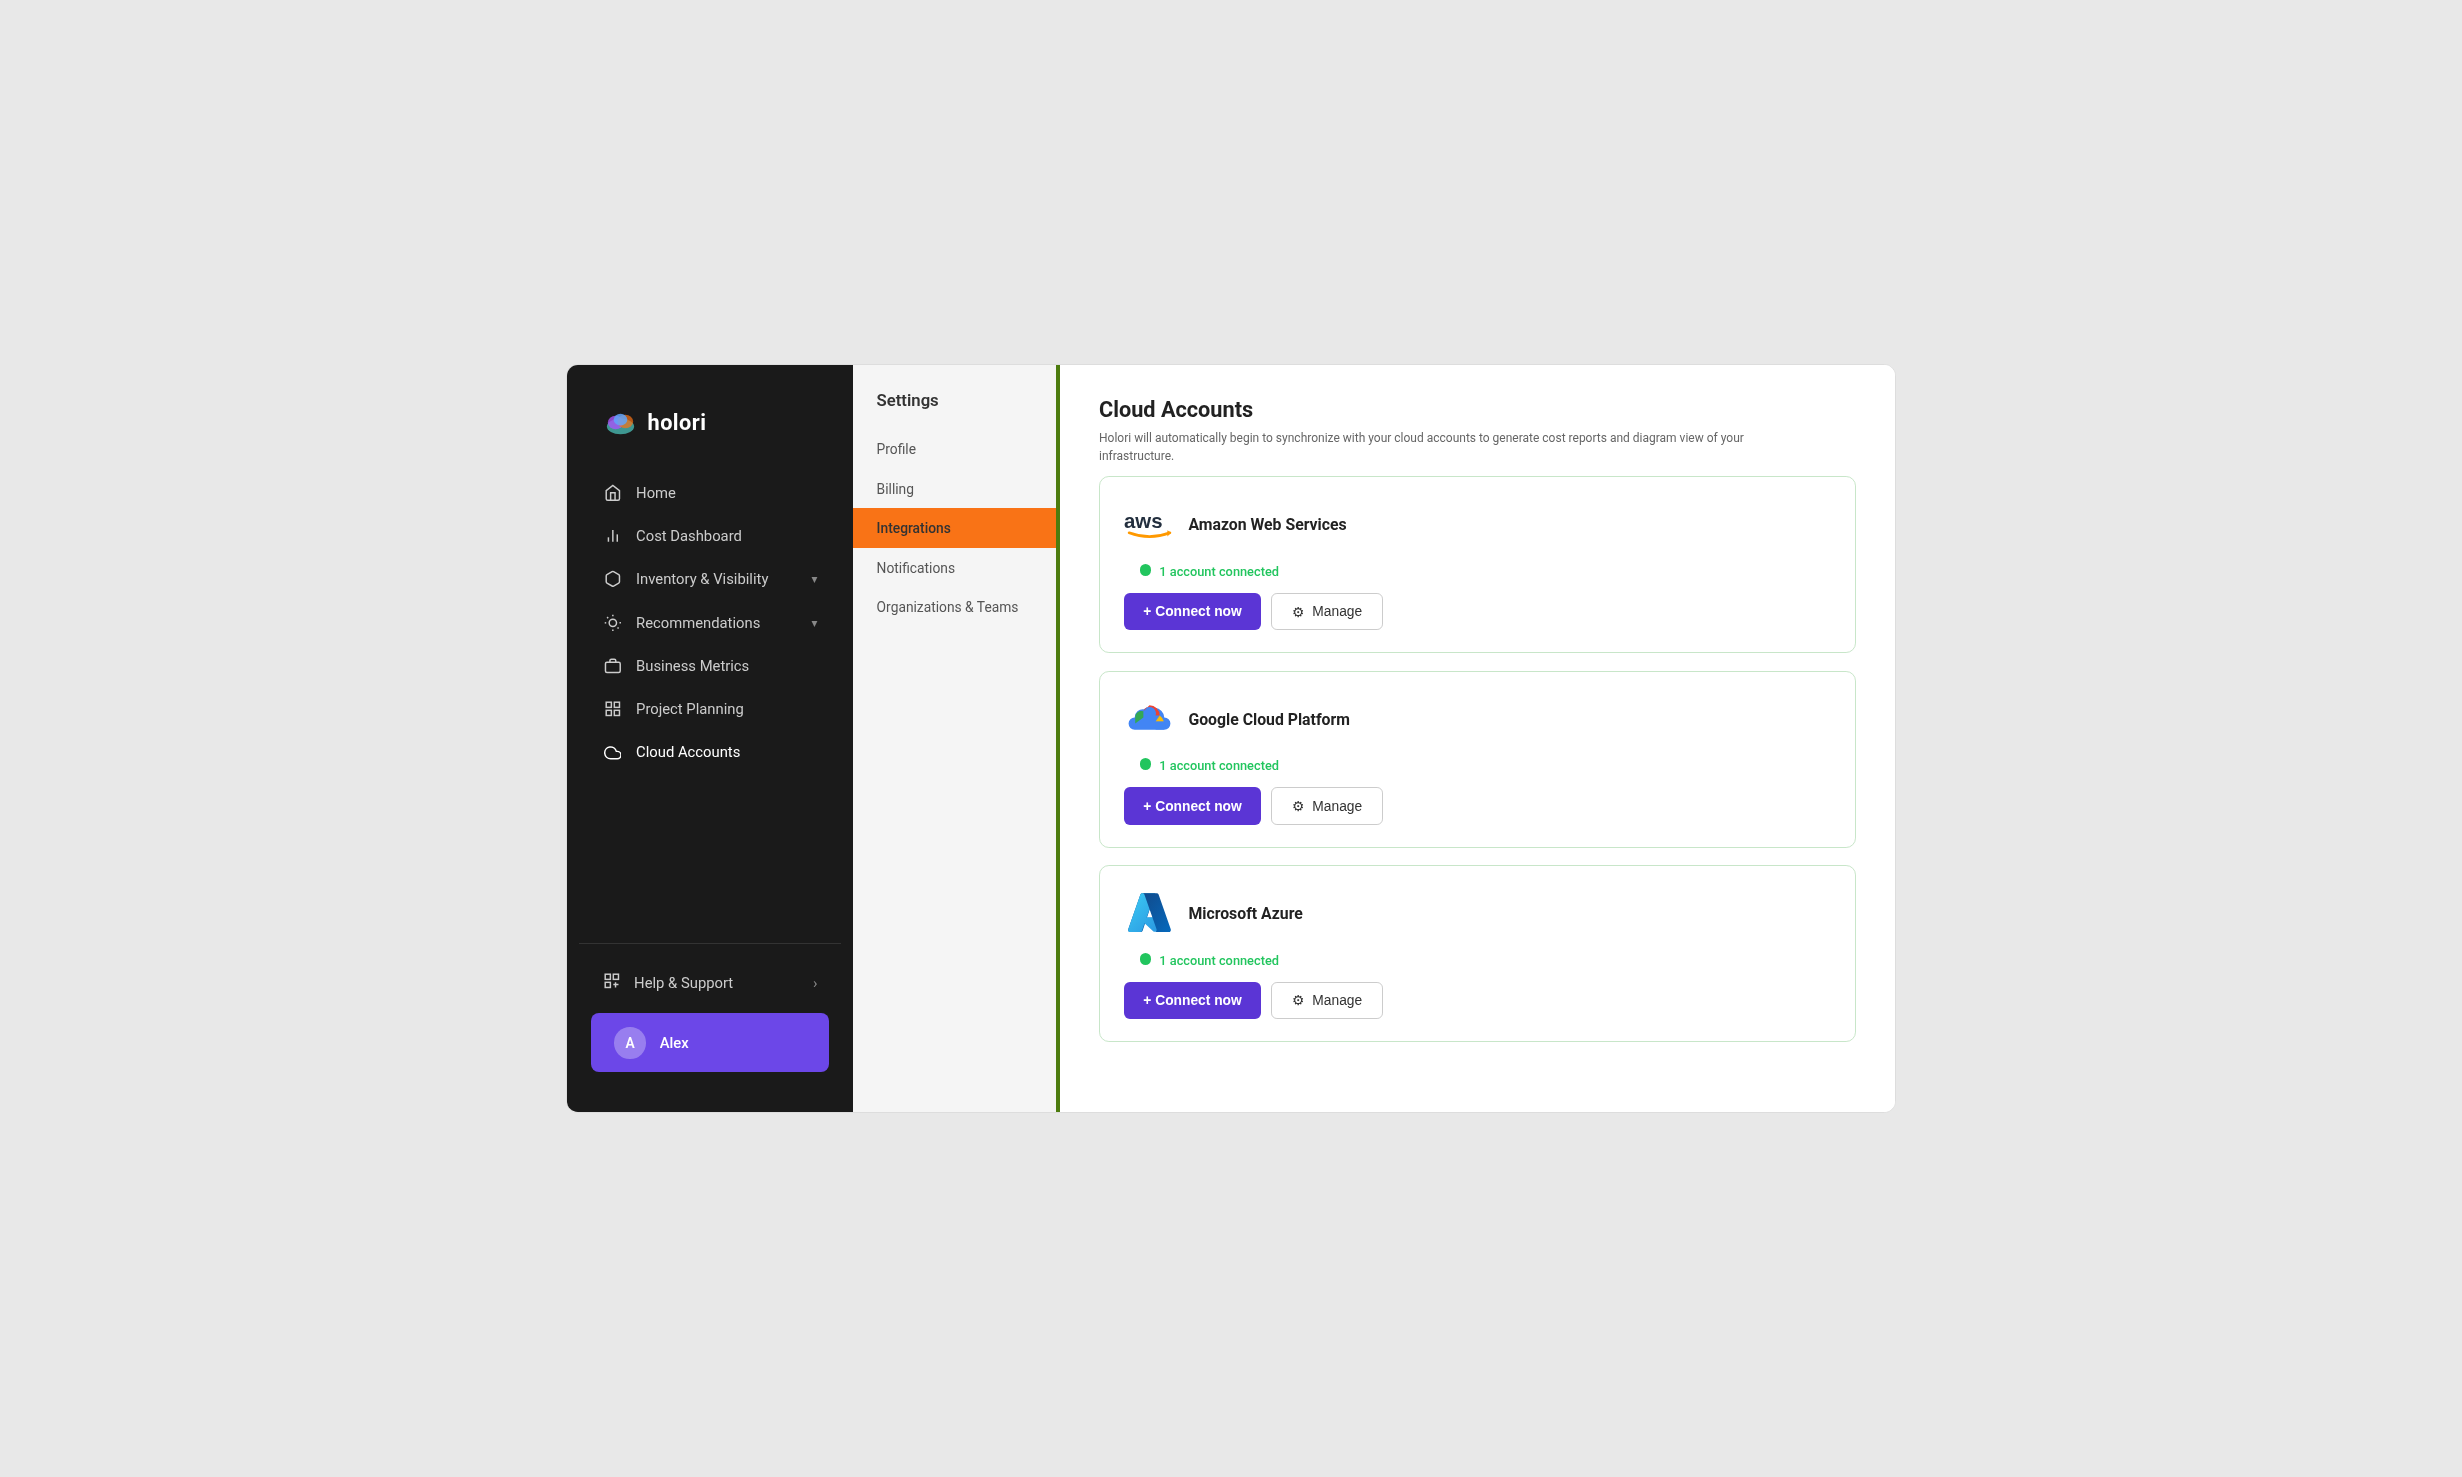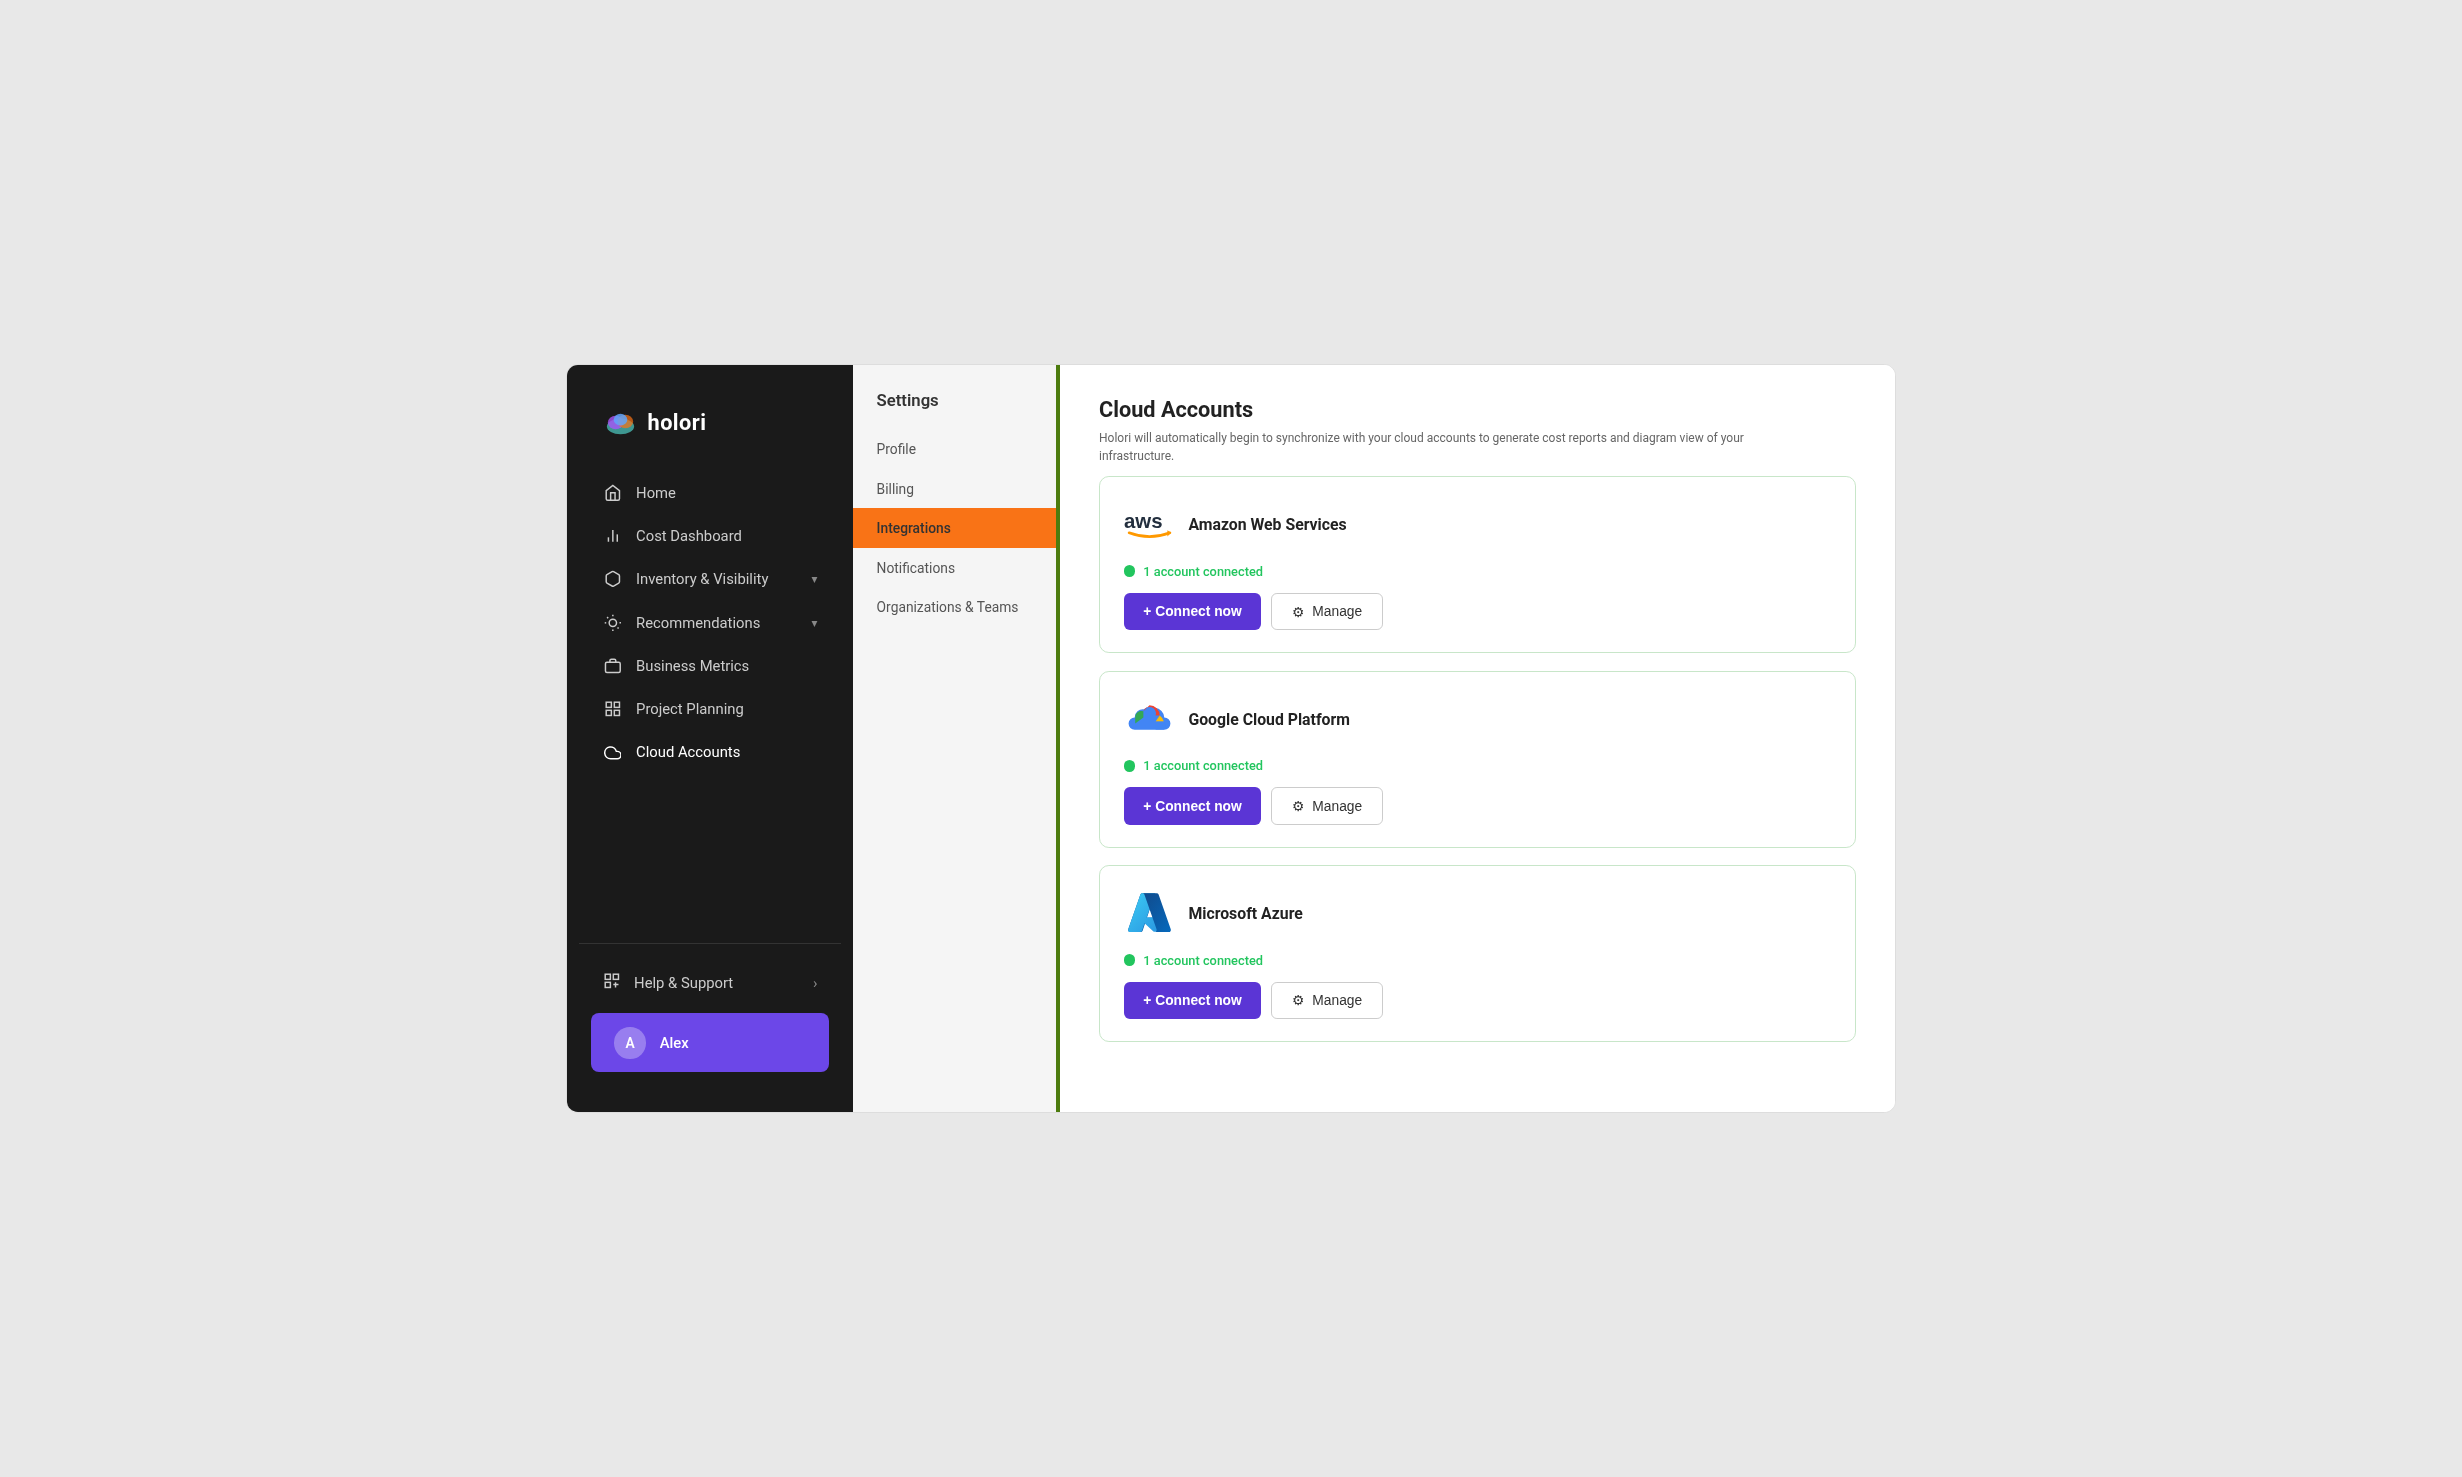--- a/index.html
+++ b/index.html
@@ -224,23 +224,23 @@
     }
 
     .cloud-name {
       font-size: 15.8px;
       font-weight: 700;
       color: #222;
     }
 
     .connected-status {
       display: flex;
-      align-items: center;
       gap: 7.9px;
       margin-bottom: 13.8px;
+      margin-left: 16px;
     }
 
     .status-dot {
       width: 11.8px;
       height: 11.8px;
       border-radius: 50%;
       background: #22c55e;
       flex-shrink: 0;
     }
 

